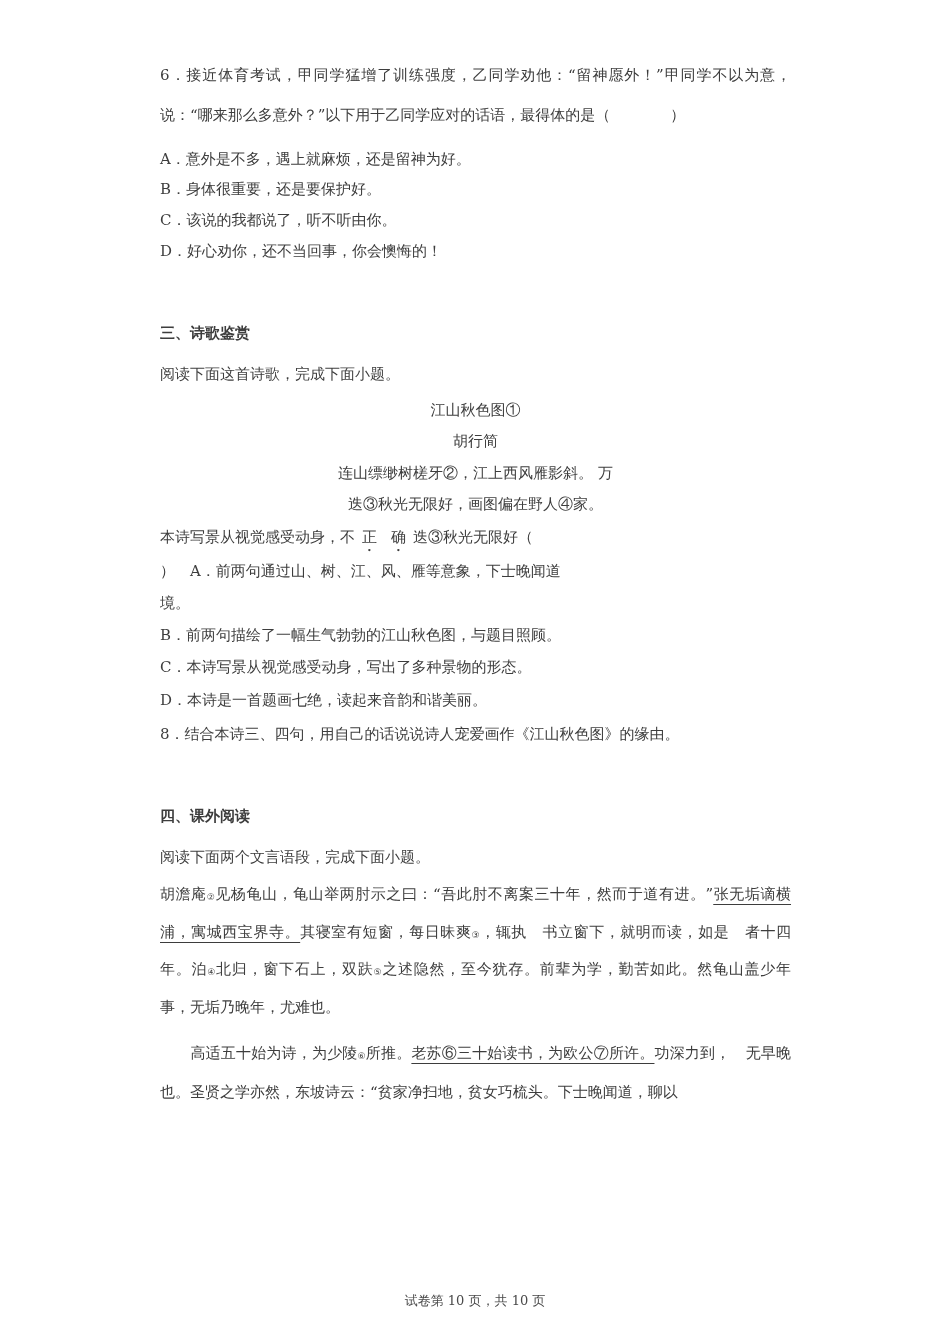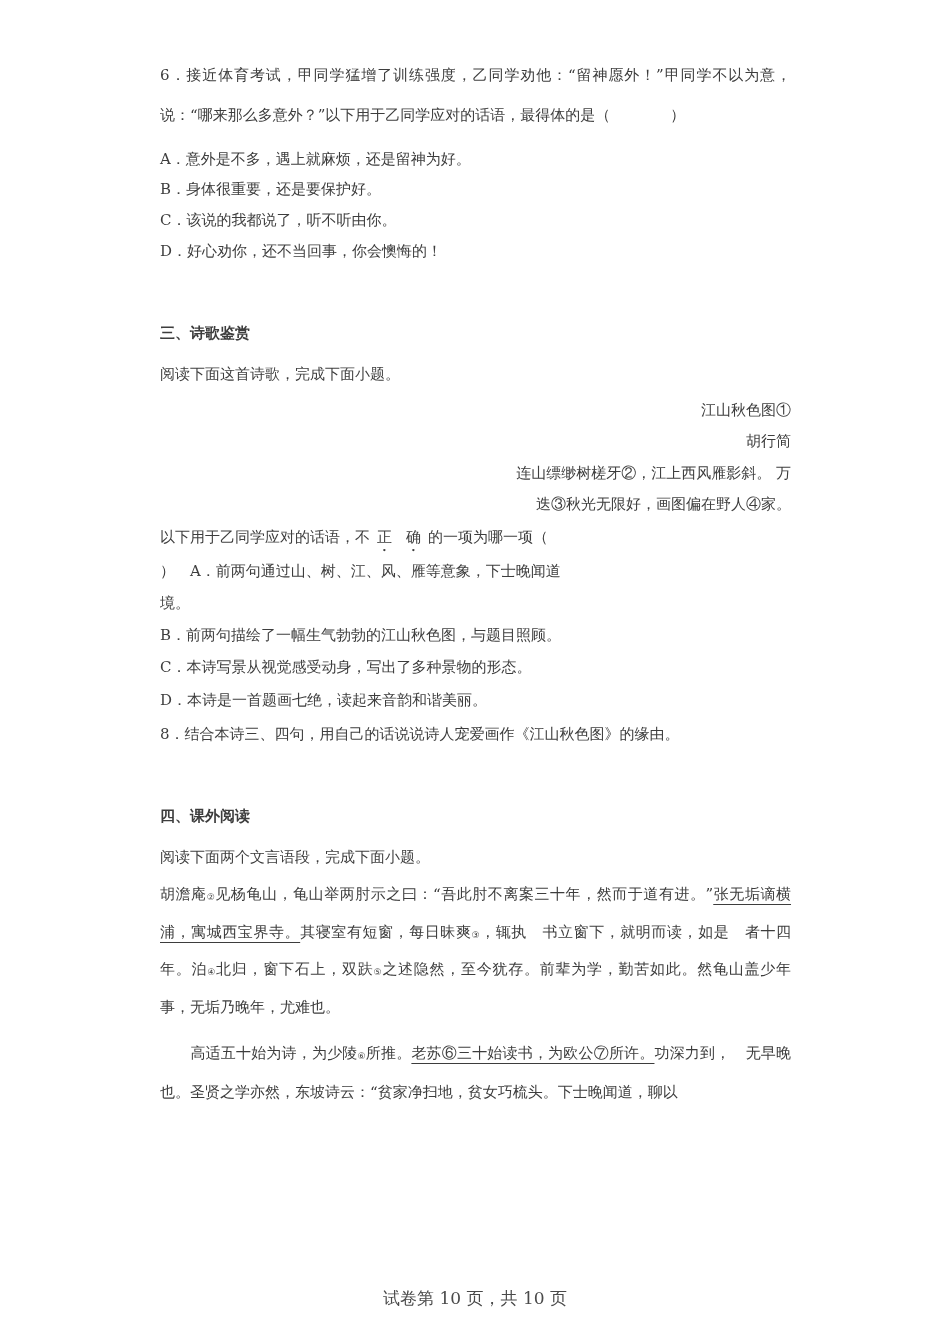--- a/index.html
+++ b/index.html
@@ -11,21 +11,21 @@
   }
   .page { padding:56px 159px 0 160px; }
 
   .q6-stem { line-height:2.65; text-align:justify; }
   .options { margin-top:8px; }
   .options p { line-height:2.05; }
 
   .sec-heading { font-weight:bold; font-size:15px; margin-top:50px; line-height:2.2; }
   .intro { line-height:2.2; margin-top:8px; }
 
-  .poem { text-align:right; line-height:2.1; margin-top:4px; }
+  .poem { text-align:center; line-height:2.1; margin-top:4px; }
 
   .note { margin-top:4px; }
   .note p, .note-row { line-height:2.4; text-align:justify; }
   .note-row { display:flex; }
   .q7-no { padding-left:208px; white-space:nowrap; }
 
   .q7 p { line-height:2.15; text-align:justify; }
   .q8 { margin-top:2px; }
 
   .reading-p { line-height:2.5; text-align:justify; margin-top:2px; }
@@ -35,21 +35,21 @@
   .rich-u { text-decoration:underline; text-underline-offset:5px; text-decoration-thickness:1px; }
   .rich-sup { font-size:9px; vertical-align:-1px; }
   .rich-em {
     margin:0 7px;
     -webkit-text-emphasis:dot; -webkit-text-emphasis-position:under left;
     text-emphasis:dot; text-emphasis-position:under left;
   }
 
   .footer {
     position:absolute; left:0; right:0; bottom:34px;
-    text-align:center; font-size:17px; color:#4a4a4a;
+    text-align:center; font-size:13px; color:#4a4a4a;
   }
 </style>
 </head>
 <body>
 
 <div class="page">
 
   <section>
     <p class="q6-stem">6．接近体育考试，甲同学猛增了训练强度，乙同学劝他：“留神愿外！”甲同学不以为意，说：“哪来那么多意外？”以下用于乙同学应对的话语，最得体的是（　　　　）</p>
     <div class="options">
@@ -66,21 +66,21 @@
 
     <div class="poem">
       <p>江山秋色图①</p>
       <p>胡行简</p>
       <p>连山缥缈树槎牙②，江上西风雁影斜。 万</p>
       <p>迭③秋光无限好，画图偏在野人④家。</p>
     </div>
 
 
     <div class="q7">
-      <p><span class="rich-n">以下用于乙同学应对的话语，不</span><span class="rich-em">正</span><span class="rich-em">确</span><span class="rich-n">的一项为哪一项（</span></p>
+      <p><span class="rich-n">本诗写景从视觉感受动身，不</span><span class="rich-em">正</span><span class="rich-em">确</span><span class="rich-n">迭③秋光无限好（</span></p>
       <p>）　A．前两句通过山、树、江、风、雁等意象，下士晚闻道</p>
       <p>境。</p>
       <p>B．前两句描绘了一幅生气勃勃的江山秋色图，与题目照顾。</p>
       <p>C．本诗写景从视觉感受动身，写出了多种景物的形态。</p>
       <p>D．本诗是一首题画七绝，读起来音韵和谐美丽。</p>
       <p class="q8">8．结合本诗三、四句，用自己的话说说诗人宠爱画作《江山秋色图》的缘由。</p>
     </div>
   </section>
 
   <section>

